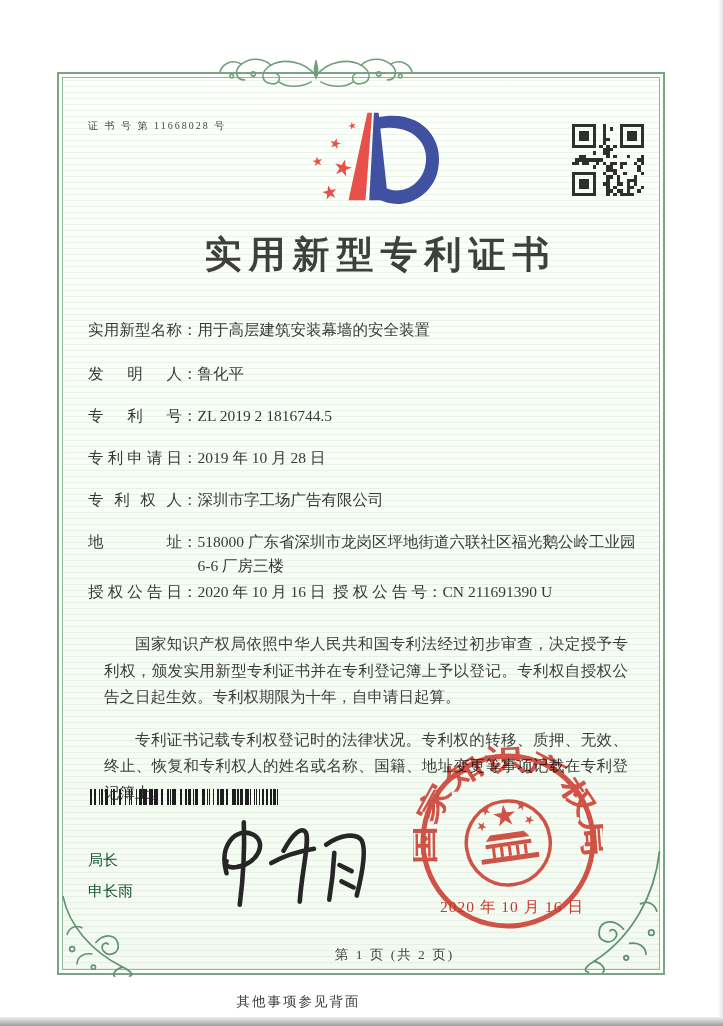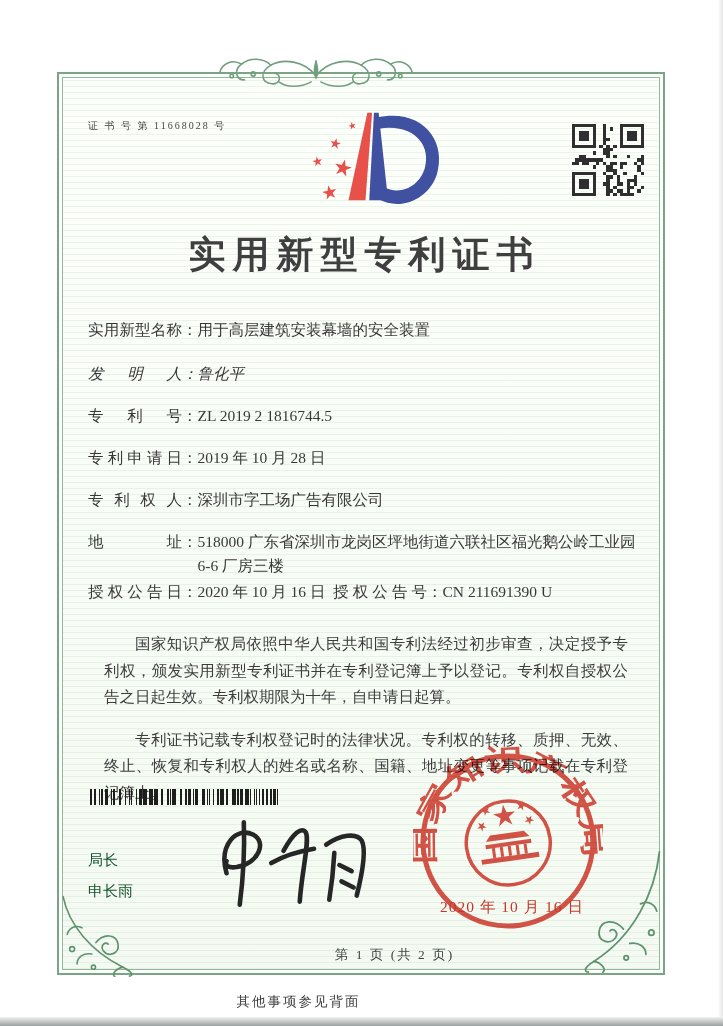--- a/index.html
+++ b/index.html
@@ -15,21 +15,21 @@
         border:1px solid #93b79b;
         background:
           repeating-linear-gradient(0deg, rgba(139,190,152,0.16) 0px, rgba(139,190,152,0.16) 1px, rgba(255,255,255,0) 1px, rgba(255,255,255,0) 6px),
           linear-gradient(#fdfffb,#f4faf2);}
   .ornament-top{position:absolute;left:218px;top:56px;width:196px;height:36px;z-index:3;}
   .corner{position:absolute;z-index:1;}
   .cert-no{position:absolute;left:88px;top:119px;font-size:10px;letter-spacing:2px;color:#454545;z-index:2;}
   .logo{position:absolute;left:293px;top:97px;width:160px;height:118px;z-index:2;}
   .qr{position:absolute;left:572px;top:124px;width:72px;height:72px;z-index:2;}
   .title{position:absolute;left:57px;top:230px;width:608px;text-align:center;
-        font-size:37px;font-weight:bold;letter-spacing:7px;text-indent:7px;color:#3f3f3f;z-index:2;}
+        font-size:37px;font-weight:bold;letter-spacing:7px;text-indent:7px;color:#3f3f3f;z-index:2;padding-left:16px;}
   .fields{position:absolute;left:88px;top:318px;width:556px;font-size:15.5px;color:#383838;z-index:2;}
   .frow{position:absolute;left:0;width:556px;display:flex;line-height:24px;}
   .flabel{display:inline-block;width:94px;text-align:justify;text-align-last:justify;flex:0 0 94px;}
   .fcolon{flex:0 0 14px;}
   .fvalue{flex:1 1 auto;}
   .grp{display:flex;}
   .paras{position:absolute;left:88px;top:615px;width:556px;font-size:15.5px;line-height:26.5px;
         color:#3d3d3d;text-align:justify;z-index:2;}
   .paras p{margin:16px;text-indent:2em;}
   .barcode{position:absolute;left:90px;top:789px;width:190px;height:16px;z-index:2;}
@@ -304,21 +304,21 @@
     </svg>
 
   <div class="title">实用新型专利证书</div>
 
   <div class="fields">
     <div class="frow" style="top:0;">
       <span class="flabel">实用新型名称</span>
         <span class="fcolon">：</span>
         <span class="fvalue">用于高层建筑安装幕墙的安全装置</span>
     </div>
-    <div class="frow" style="top:44px;font-style:italic;">
+    <div class="frow" style="top:44px;">
       <span class="flabel">发明人</span>
         <span class="fcolon">：</span>
         <span class="fvalue">鲁化平</span>
     </div>
     <div class="frow" style="top:86px;align-items:center;">
       <span class="flabel">专利号</span>
         <span class="fcolon">：</span>
         <span class="fvalue">ZL 2019 2 1816744.5</span>
     </div>
     <div class="frow" style="top:128px;">

